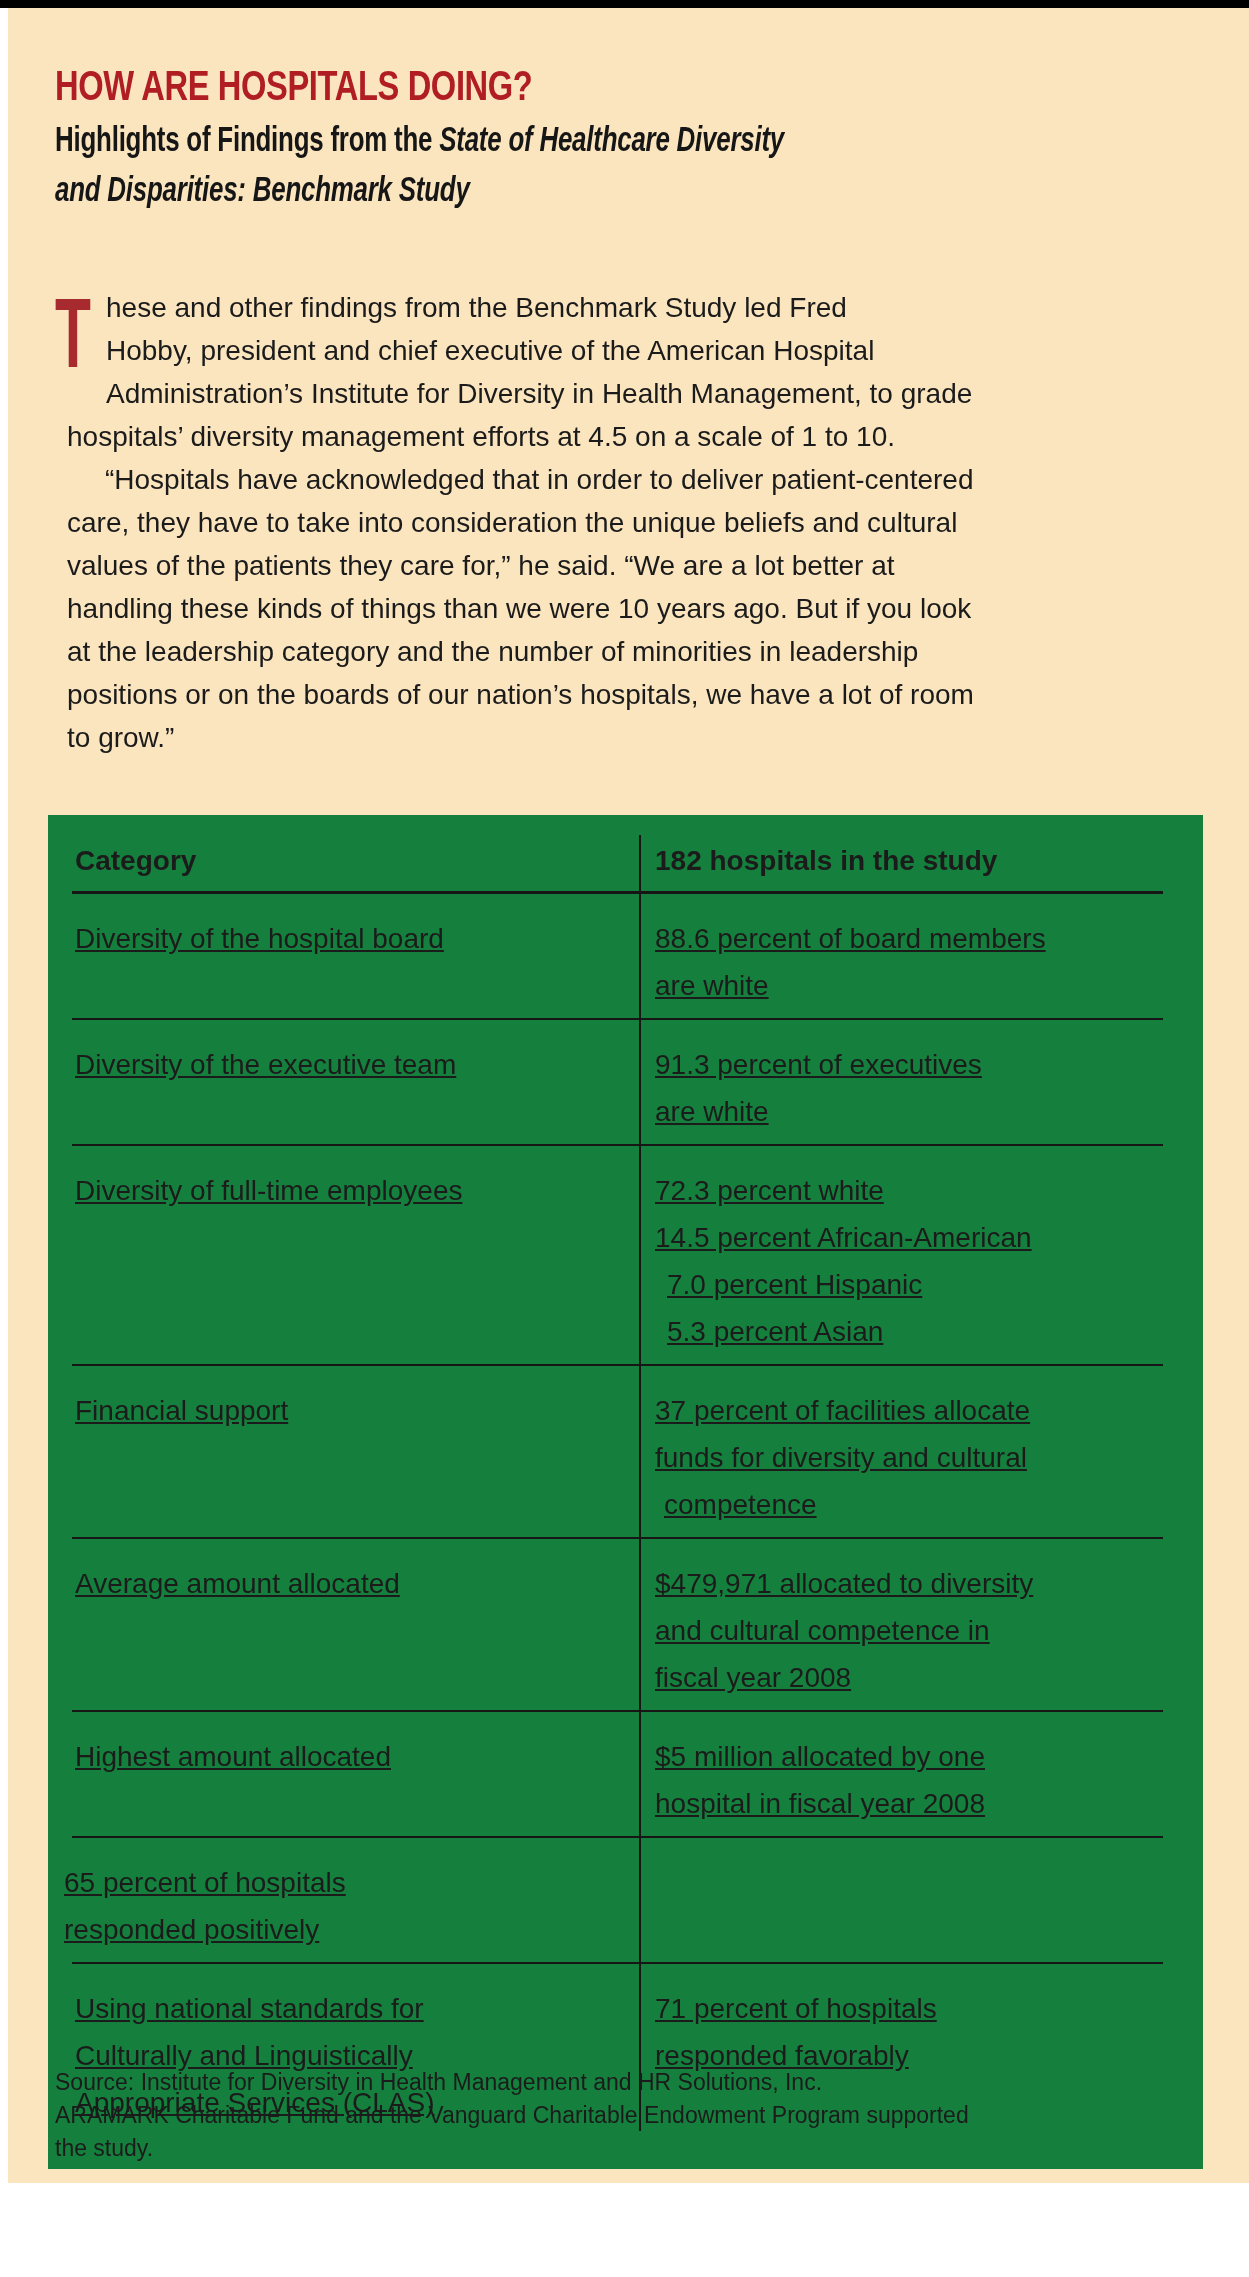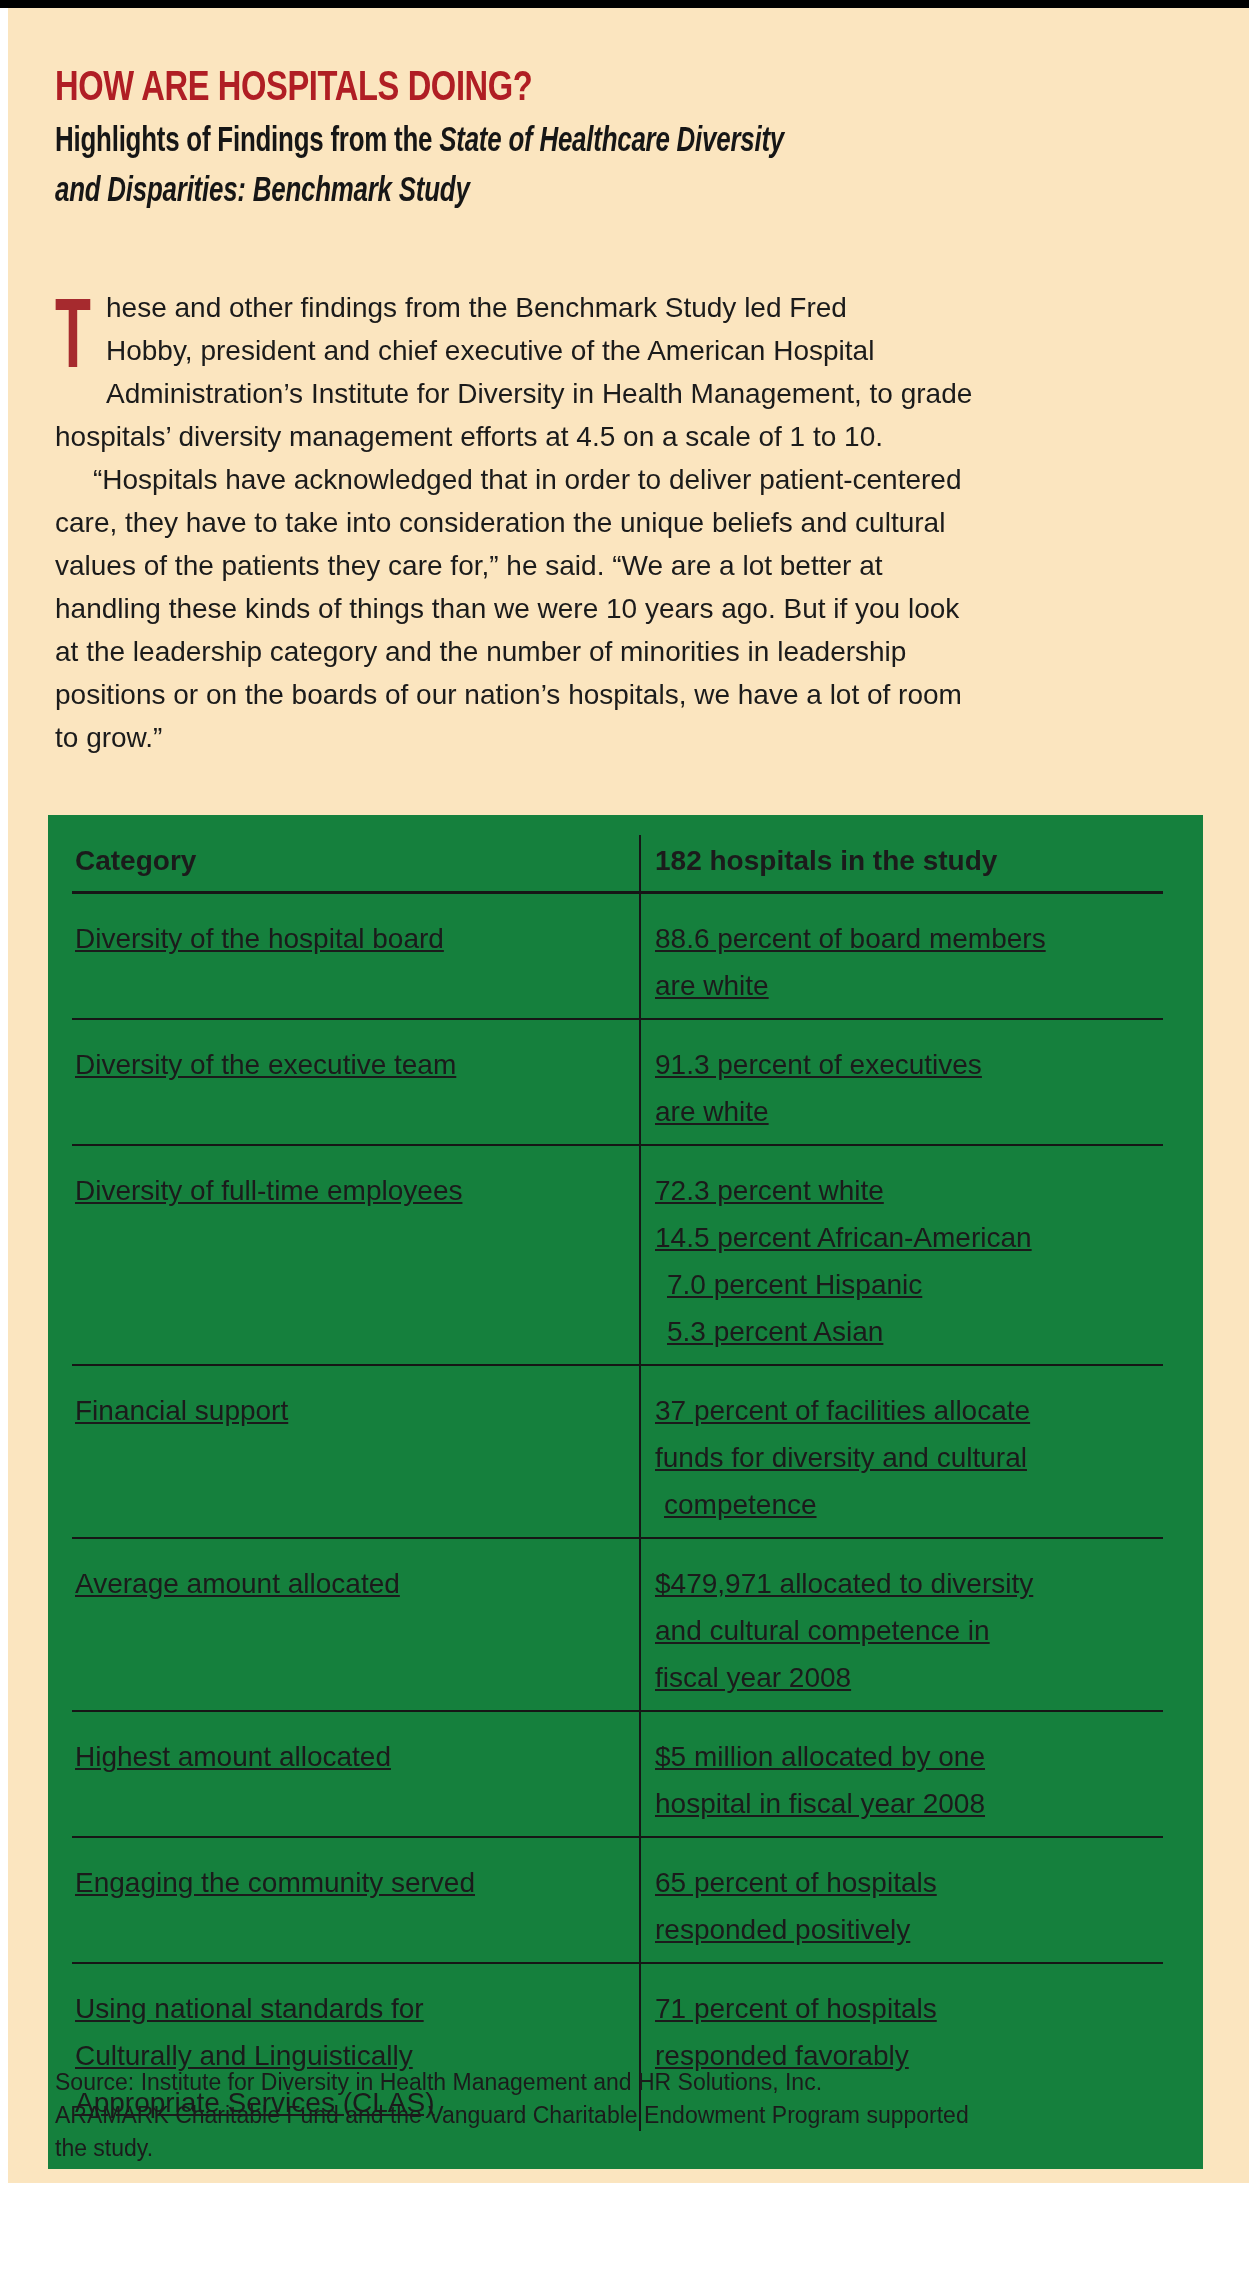--- a/index.html
+++ b/index.html
@@ -26,21 +26,21 @@
     color:#161616;white-space:nowrap;
     transform:scaleX(0.74);transform-origin:left top;
   }
   .subtitle .it{font-style:italic;}
 
   
   .body-copy{
     position:absolute;left:55px;top:286px;width:1145px;
     font-size:28px;line-height:43px;color:#1b1b1b;
   }
-  .body-copy .ln{white-space:nowrap;}
+  .body-copy .ln{white-space:nowrap;margin-left:12px;}
   .dropcap{
     float:left;width:38px;height:84px;margin:6px 13px 0 0;
     font-size:98px;line-height:82px;font-weight:bold;color:#A62A2E;
     transform:scaleX(0.60);transform-origin:left top;
   }
   .para2 .ln-0{text-indent:38px;}
 
   
   .tbl{
     position:absolute;left:48px;top:815px;width:1155px;background:#15803d;
@@ -172,23 +172,20 @@
           <div class="ln ln-0">Highest amount allocated</div>
         </div>
       <div class="tc2">
           <div class="ln ln-0">$5 million allocated by one</div>
           <div class="ln ln-1">hospital in fiscal year 2008</div>
         </div>
     </div>
     <div class="rule"></div>
 
     <div class="trow rbody">
-      <div class="tc1">
-          <div class="ln ln-0">Engaging the community served</div>
-        </div>
       <div class="tc2">
           <div class="ln ln-0">65 percent of hospitals</div>
           <div class="ln ln-1">responded positively</div>
         </div>
     </div>
     <div class="rule"></div>
 
     <div class="trow rbody">
       <div class="tc1">
           <div class="ln ln-0">Using national standards for</div>

